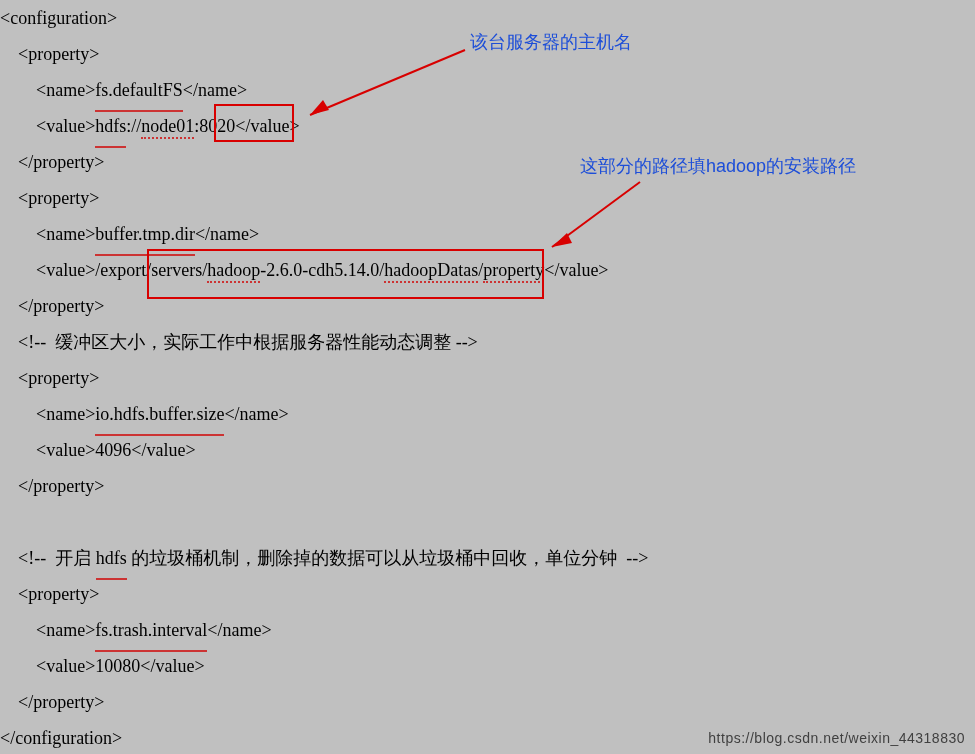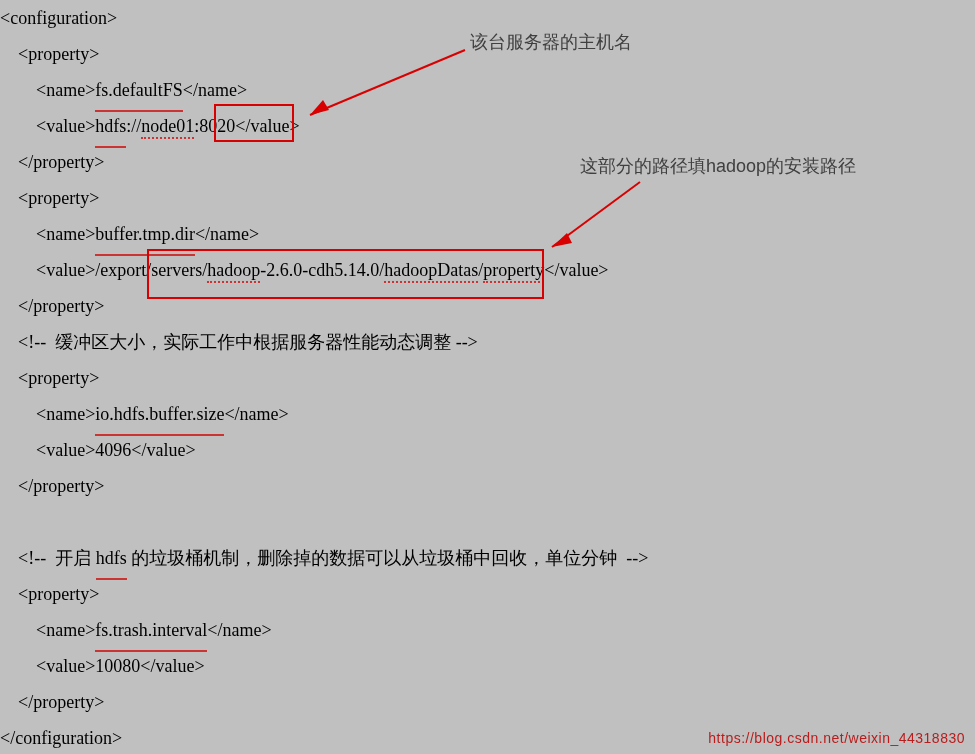--- a/index.html
+++ b/index.html
@@ -21,34 +21,34 @@
   .underline {
     border-bottom: 2px solid #cc3333;
     padding-bottom: 10px;
   }
   .underline-dash {
     border-bottom: 2px dotted #cc3333;
     padding-bottom: 1px;
   }
   .annotation {
     position: absolute;
-    color: #404040;
+    color: #1d4ed8;
     font-family: "Microsoft YaHei", "SimSun", sans-serif;
     font-size: 18px;
   }
   .box {
     position: absolute;
     border: 2px solid #d80000;
     background: transparent;
   }
   .watermark {
     position: absolute;
     bottom: 8px;
     right: 10px;
-    color: #b91c1c;
+    color: #404040;
     font-family: Arial, sans-serif;
     font-size: 14px;
     letter-spacing: 0.5px;
   }
   svg.arrow {
     position: absolute;
     overflow: visible;
   }
 </style>
 </head>

